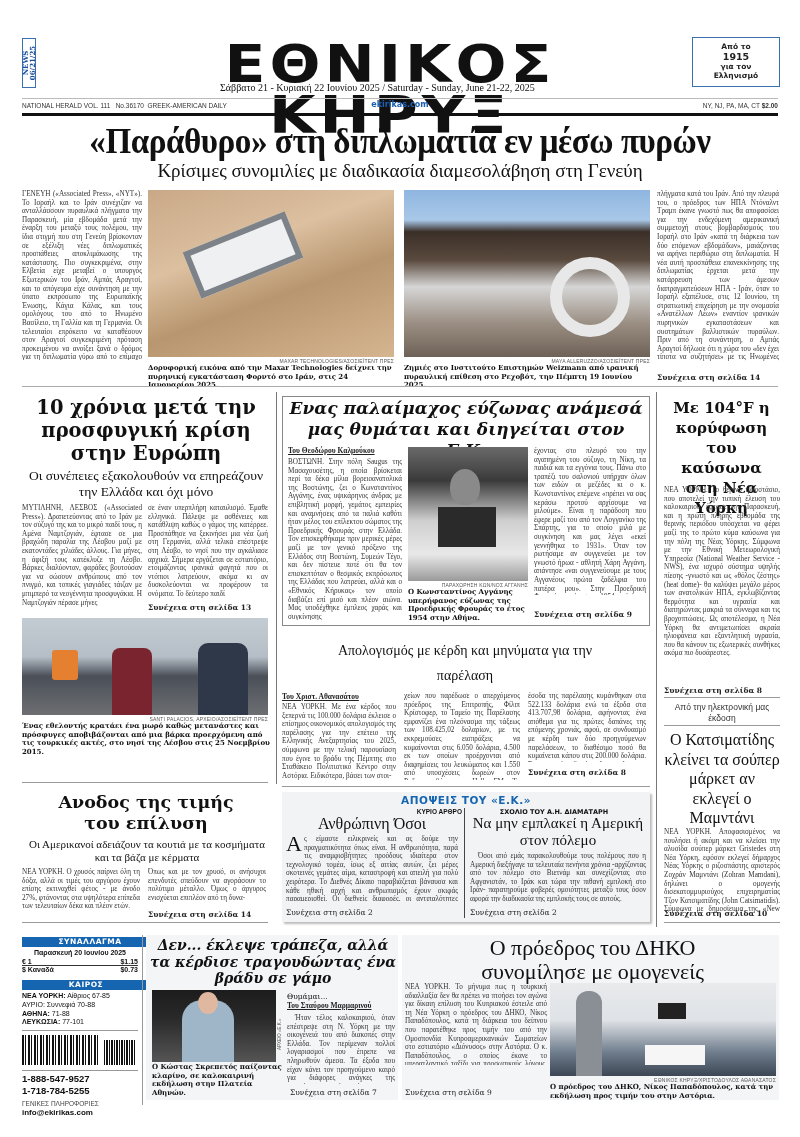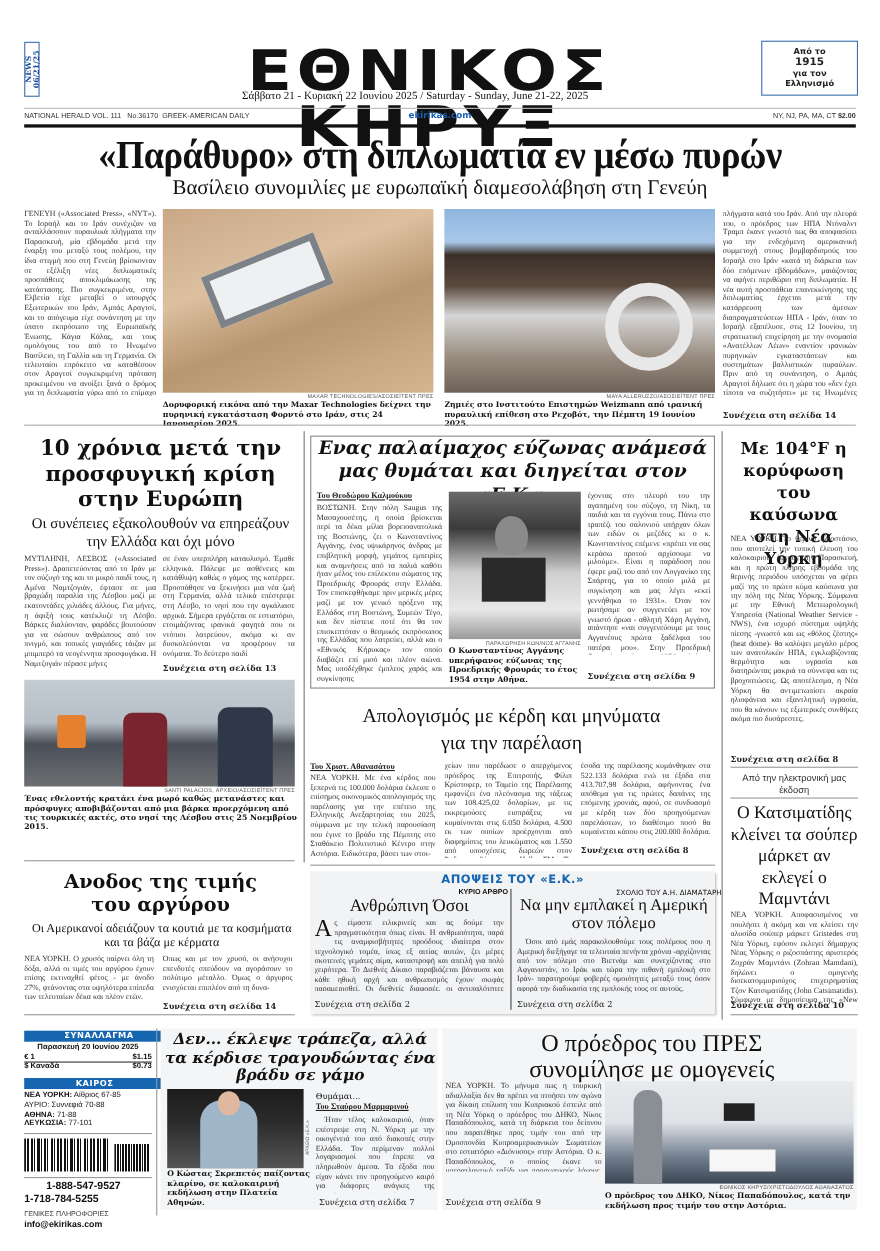--- a/index.html
+++ b/index.html
@@ -40,21 +40,21 @@
 <div class="abs" style="left:22px;top:98px;width:756px;height:1px;background:#bbb;"></div>
 <div class="abs sans" style="left:22px;top:102px;font-size:6.5px;color:#333;white-space:pre;">NATIONAL HERALD VOL. 111   No.36170  GREEK-AMERICAN DAILY</div>
 <div class="abs" style="left:360px;top:100px;width:80px;text-align:center;font-family:'DejaVu Sans',sans-serif;font-weight:bold;font-size:8px;color:#1a5fb4;">ekirikas.com</div>
 <div class="abs sans" style="right:22px;top:102px;font-size:6.5px;color:#333;">
   <span>NY, NJ, PA, MA, CT</span>
   <b>$2.00</b>
 </div>
 <div class="abs" style="left:22px;top:113px;width:756px;height:3px;background:#111;"></div>
 
 <div class="abs" style="left:0;top:120px;width:800px;text-align:center;font-family:'Liberation Serif',serif;font-size:36px;font-weight:bold;letter-spacing:-0.5px;transform:scaleX(0.92);">«Παράθυρο» στη διπλωματία εν μέσω πυρών</div>
-<div class="abs" style="left:0;top:160px;width:800px;text-align:center;font-family:'Liberation Serif',serif;font-size:19px;">Βασίλειο συνομιλίες με ευρωπαϊκή διαμεσολάβηση στη Γενεύη</div>
+<div class="abs" style="left:0;top:160px;width:800px;text-align:center;font-family:'Liberation Serif',serif;font-size:19px;">Κρίσιμες συνομιλίες με διαδικασία διαμεσολάβηση στη Γενεύη</div>
 
 <div class="abs body-text" style="left:22px;top:190px;width:120px;height:170px;overflow:hidden;">ΓΕΝΕΥΗ («Associated Press», «NYT»). Το Ισραήλ και το Ιράν συνέχιζαν να ανταλλάσσουν πυραυλικά πλήγματα την Παρασκευή, μία εβδομάδα μετά την έναρξη του μεταξύ τους πολέμου, την ίδια στιγμή που στη Γενεύη βρίσκονταν σε εξέλιξη νέες διπλωματικές προσπάθειες αποκλιμάκωσης της κατάστασης. Πιο συγκεκριμένα, στην Ελβετία είχε μεταβεί ο υπουργός Εξωτερικών του Ιράν, Αμπάς Αραγτσί, και το απόγευμα είχε συνάντηση με την ύπατο εκπρόσωπο της Ευρωπαϊκής Ένωσης, Κάγια Κάλας, και τους ομολόγους του από το Ηνωμένο Βασίλειο, τη Γαλλία και τη Γερμανία. Οι τελευταίοι επρόκειτο να καταθέσουν στον Αραγτσί συγκεκριμένη πρόταση προκειμένου να ανοίξει ξανά ο δρόμος για τη διπλωματία γύρω από το επίμαχο πυρηνικό πρόγραμμα της Τεχεράνης, την ώρα που οι ΗΠΑ εξετάζουν το ενδεχόμενο να συμμετάσχουν σε ισραηλινά</div>
 
 <div class="abs photo" style="left:148px;top:190px;width:246px;height:167px;background:linear-gradient(160deg,#c9a887,#dcc0a0 35%,#b8966f 60%,#d5b590);">
   <div style="position:absolute;left:40px;top:40px;width:110px;height:50px;background:#eef0f2;border:6px solid #7d8288;transform:rotate(-22deg);"></div>
 </div>
 <div class="abs credit" style="left:148px;top:358px;width:246px;">MAXAR TECHNOLOGIES/ΑΣΟΣΙΕΪΤΕΝΤ ΠΡΕΣ</div>
 <div class="abs caption" style="left:148px;top:364px;width:246px;">Δορυφορική εικόνα από την Maxar Technologies δείχνει την πυρηνική εγκατάσταση Φορντό στο Ιράν, στις 24 Ιανουαρίου 2025.</div>
 
 <div class="abs" style="left:404px;top:190px;width:246px;height:167px;background:linear-gradient(180deg,#8fb6e0 0%,#a9c8e8 18%,#3a2f28 25%,#5a4a3e 42%,#d6d6d6 58%,#9a8e82 80%,#6e6258 100%);">
@@ -92,61 +92,61 @@
 <div class="abs body-text" style="left:288px;top:458px;width:114px;height:162px;overflow:hidden;">ΒΟΣΤΩΝΗ. Στην πόλη Saugus της Μασαχουσέτης, η οποία βρίσκεται περί τα δέκα μίλια βορειοανατολικά της Βοστώνης, ζει ο Κωνσταντίνος Αγγάνης, ένας υψικάρηνος άνδρας με επιβλητική μορφή, γεμάτος εμπειρίες και αναμνήσεις από τα παλιά καθότι ήταν μέλος του επίλεκτου σώματος της Προεδρικής Φρουράς στην Ελλάδα. Τον επισκεφθήκαμε πριν μερικές μέρες μαζί με τον γενικό πρόξενο της Ελλάδος στη Βοστώνη, Συμεών Τέγο, και δεν πίστευε ποτέ ότι θα τον επισκεπτόταν ο θεσμικός εκπρόσωπος της Ελλάδας που λατρεύει, αλλά και ο «Εθνικός Κήρυκας» τον οποίο διαβάζει επί μισό και πλέον αιώνα. Μας υποδέχθηκε έμπλεος χαράς και συγκίνησης</div>
 <div class="abs" style="left:408px;top:447px;width:120px;height:134px;background:linear-gradient(180deg,#6a6a6a,#3a3a3a 25%,#cfcfcf 55%,#e8e8e8 80%,#9a9a9a);">
   <div style="position:absolute;left:42px;top:22px;width:30px;height:36px;background:#8a8a8a;border-radius:50% 50% 45% 45%;"></div>
   <div style="position:absolute;left:30px;top:60px;width:58px;height:40px;background:#2a2a2a;"></div>
 </div>
 <div class="abs credit" style="left:408px;top:582px;width:120px;">ΠΑΡΑΧΩΡΗΣΗ ΚΩΝ/ΝΟΣ ΑΓΓΑΝΗΣ</div>
 <div class="abs caption" style="left:408px;top:588px;width:120px;">Ο Κωνσταντίνος Αγγάνης υπερήφανος εύζωνας της Προεδρικής Φρουράς το έτος 1954 στην Αθήνα.</div>
 <div class="abs body-text" style="left:534px;top:447px;width:112px;height:148px;overflow:hidden;">έχοντας στο πλευρό του την αγαπημένη του σύζυγο, τη Νίκη, τα παιδιά και τα εγγόνια τους. Πάνω στο τραπέζι του σαλονιού υπήρχαν όλων των ειδών οι μεζέδες κι ο κ. Κωνσταντίνος επέμενε «πρέπει να σας κεράσω προτού αρχίσουμε να μιλούμε». Είναι η παράδοση που έφερε μαζί του από τον Λογγανίκο της Σπάρτης, για το οποίο μιλά με συγκίνηση και μας λέγει «εκεί γεννήθηκα το 1931». Όταν τον ρωτήσαμε αν συγγενεύει με τον γνωστό ήρωα - αθλητή Χάρη Αγγάνη, απάντησε «ναι συγγενεύουμε με τους Αγγανέους πρώτα ξαδέλφια του πατέρα μου». Στην Προεδρική Φρουρά υπηρέτησε το 1954, ενώ όταν</div>
 <div class="abs cont" style="left:534px;top:610px;">Συνέχεια στη σελίδα 9</div>
 
-<div class="abs" style="left:320px;top:638px;width:290px;text-align:center;font-family:'Liberation Serif',serif;font-size:18px;line-height:25px;">Απολογισμός με κέρδη και μηνύματα για την παρέλαση</div>
+<div class="abs" style="left:320px;top:638px;width:290px;text-align:center;font-family:'Liberation Serif',serif;font-size:14px;line-height:25px;">Απολογισμός με κέρδη και μηνύματα για την παρέλαση</div>
 <div class="abs byline" style="left:282px;top:692px;">Του Χριστ. Αθανασάτου</div>
 <div class="abs body-text" style="left:282px;top:703px;width:114px;height:78px;overflow:hidden;">ΝΕΑ ΥΟΡΚΗ. Με ένα κέρδος που ξεπερνά τις 100.000 δολάρια έκλεισε ο επίσημος οικονομικός απολογισμός της παρέλασης για την επέτειο της Ελληνικής Ανεξαρτησίας του 2025, σύμφωνα με την τελική παρουσίαση που έγινε το βράδυ της Πέμπτης στο Σταθάκειο Πολιτιστικό Κέντρο στην Αστόρια. Ειδικότερα, βάσει των στοι-</div>
 <div class="abs body-text" style="left:404px;top:692px;width:116px;height:88px;overflow:hidden;">χείων που παρέδωσε ο απερχόμενος πρόεδρος της Επιτροπής, Φίλιπ Κρίστοφερ, το Ταμείο της Παρέλασης εμφανίζει ένα πλεόνασμα της τάξεως των 108.425,02 δολαρίων, με τις εκκρεμούσες εισπράξεις να κυμαίνονται στις 6.050 δολάρια, 4.500 εκ των οποίων προέρχονται από διαφημίσεις του λευκώματος και 1.550 από υποσχέσεις δωρεών στον Ραδιομαραθώνιο του «Hellas FM». Τα συνολικά</div>
 <div class="abs body-text" style="left:528px;top:692px;width:118px;height:70px;overflow:hidden;">έσοδα της παρέλασης κυμάνθηκαν στα 522.133 δολάρια ενώ τα έξοδα στα 413.707,98 δολάρια, αφήνοντας ένα απόθεμα για τις πρώτες δαπάνες της επόμενης χρονιάς, αφού, σε συνδυασμό με κέρδη των δύο προηγούμενων παρελάσεων, το διαθέσιμο ποσό θα κυμαίνεται κάπου στις 200.000 δολάρια. Στις παραπάνω δαπάνες δεν περιλαμ-</div>
 <div class="abs cont" style="left:528px;top:768px;">Συνέχεια στη σελίδα 8</div>
 <div class="hr" style="left:282px;top:786px;width:368px;"></div>
 
 <div class="vr" style="left:656px;top:392px;height:535px;"></div>
 <div class="abs" style="left:664px;top:398px;width:115px;text-align:center;font-family:'DejaVu Serif',serif;font-weight:bold;font-size:15px;line-height:20px;">Με 104°F η κορύφωση του καύσωνα στη Νέα Υόρκη</div>
 <div class="abs body-text" style="left:664px;top:486px;width:116px;height:196px;overflow:hidden;">ΝΕΑ ΥΟΡΚΗ. Το θερινό ηλιοστάσιο, που αποτελεί την τυπική έλευση του καλοκαιριού, έφτασε την Παρασκευή, και η πρώτη πλήρης εβδομάδα της θερινής περιόδου υπόσχεται να φέρει μαζί της το πρώτο κύμα καύσωνα για την πόλη της Νέας Υόρκης. Σύμφωνα με την Εθνική Μετεωρολογική Υπηρεσία (National Weather Service - NWS), ένα ισχυρό σύστημα υψηλής πίεσης -γνωστό και ως «θόλος ζέστης» (heat dome)- θα καλύψει μεγάλο μέρος των ανατολικών ΗΠΑ, εγκλωβίζοντας θερμότητα και υγρασία και διατηρώντας μακριά τα σύννεφα και τις βροχοπτώσεις. Ως αποτέλεσμα, η Νέα Υόρκη θα αντιμετωπίσει ακραία ηλιοφάνεια και εξαντλητική υγρασία, που θα κάνουν τις εξωτερικές συνθήκες ακόμα πιο δυσάρεστες.</div>
 <div class="abs cont" style="left:664px;top:686px;">Συνέχεια στη σελίδα 8</div>
 <div class="hr" style="left:664px;top:697px;width:116px;"></div>
 
 <div class="abs sans" style="left:664px;top:702px;width:116px;text-align:center;font-size:8.5px;line-height:11px;color:#333;">Από την ηλεκτρονική μας έκδοση</div>
 <div class="hr" style="left:664px;top:725px;width:116px;"></div>
 <div class="abs" style="left:664px;top:730px;width:116px;text-align:center;font-family:'Liberation Serif',serif;font-size:16px;line-height:19.5px;">Ο Κατσιματίδης κλείνει τα σούπερ μάρκετ αν εκλεγεί ο Μαμντάνι</div>
 <div class="abs body-text" style="left:664px;top:828px;width:116px;height:86px;overflow:hidden;">ΝΕΑ ΥΟΡΚΗ. Αποφασισμένος να πουλήσει ή ακόμη και να κλείσει την αλυσίδα σούπερ μάρκετ Gristedes στη Νέα Υόρκη, εφόσον εκλεγεί δήμαρχος Νέας Υόρκης ο ριζοσπάστης αριστερός Ζοχράν Μαμντάνι (Zohran Mamdani), δηλώνει ο ομογενής δισεκατομμυριούχος επιχειρηματίας Τζον Κατσιματίδης (John Catsimatidis). Σύμφωνα με δημοσίευμα της «New York Post», ο κ. Κατσιματίδης στέκεται κυρίως στην εξαγγελία του Μαμντάνι να συστήσει σούπερ μάρκετ υπό την</div>
 <div class="abs cont" style="left:664px;top:909px;">Συνέχεια στη σελίδα 10</div>
 <div class="hr" style="left:664px;top:922px;width:116px;"></div>
 
-<div class="abs" style="left:40px;top:792px;width:212px;text-align:center;font-family:'DejaVu Serif',serif;font-weight:bold;font-size:17.5px;line-height:21px;">Ανοδος της τιμής του αργύρου</div>
+<div class="abs" style="left:40px;top:792px;width:212px;text-align:center;font-family:'DejaVu Serif',serif;font-weight:bold;font-size:17.5px;line-height:21px;">Ανοδος της τιμής του επίλυση</div>
 <div class="abs" style="left:22px;top:838px;width:250px;text-align:center;font-family:'Liberation Serif',serif;font-size:11px;line-height:12.5px;">Οι Αμερικανοί αδειάζουν τα κουτιά με τα κοσμήματα και τα βάζα με κέρματα</div>
 <div class="abs body-text" style="left:22px;top:868px;width:118px;height:52px;overflow:hidden;">ΝΕΑ ΥΟΡΚΗ. Ο χρυσός παίρνει όλη τη δόξα, αλλά οι τιμές του αργύρου έχουν επίσης εκτιναχθεί φέτος - με άνοδο 27%, φτάνοντας στα υψηλότερα επίπεδα των τελευταίων δέκα και πλέον ετών.</div>
 <div class="abs body-text" style="left:148px;top:868px;width:118px;height:38px;overflow:hidden;">Όπως και με τον χρυσό, οι ανήσυχοι επενδυτές σπεύδουν να αγοράσουν το πολύτιμο μέταλλο. Όμως ο άργυρος ενισχύεται επιπλέον από τη δυνα-</div>
 <div class="abs cont" style="left:148px;top:910px;">Συνέχεια στη σελίδα 14</div>
 <div class="hr" style="left:22px;top:922px;width:246px;"></div>
 
 <div class="abs" style="left:282px;top:792px;width:368px;height:130px;background:#f2f3f5;box-shadow:2px 2px 2px #bbb;"></div>
 <div class="abs" style="left:282px;top:794px;width:368px;text-align:center;font-family:'DejaVu Sans',sans-serif;font-weight:900;font-size:10.5px;color:#1565b0;letter-spacing:0.5px;">ΑΠΟΨΕΙΣ ΤΟΥ «Ε.Κ.»</div>
 <div class="abs" style="left:282px;top:808px;width:180px;text-align:right;font-family:Liberation Sans, sans-serif;font-weight:bold;font-size:6.5px;">ΚΥΡΙΟ ΑΡΘΡΟ</div>
 <div class="abs" style="left:282px;top:815px;width:180px;text-align:center;font-family:'Liberation Serif',serif;font-size:16px;">Ανθρώπινη Όσοι</div>
 <div class="abs body-text" style="left:286px;top:835px;width:172px;height:66px;overflow:hidden;">
   <span style="float:left;font-size:22px;line-height:18px;margin-right:2px;font-family:'Liberation Serif',serif;color:#111;">Α</span>
   <span>ς είμαστε ειλικρινείς και ας δούμε την πραγματικότητα όπως είναι. Η ανθρωπότητα, παρά τις αναμφισβήτητες προόδους ιδιαίτερα στον τεχνολογικό τομέα, ίσως εξ αιτίας αυτών, ζει μέρες σκοτεινές γεμάτες αίμα, καταστροφή και απειλή για πολύ χειρότερα. Το Διεθνές Δίκαιο παραβιάζεται βάναυσα και κάθε ηθική αρχή και ανθρωπισμός έχουν σκιφάς παραμερισθεί. Οι διεθνείς διαφορές, οι αντιπαλότητες εντεί-</span>
 </div>
 <div class="abs cont" style="left:286px;top:908px;font-weight:normal;">Συνέχεια στη σελίδα 2</div>
 
 <div class="vr" style="left:464px;top:808px;height:110px;background:#444;"></div>
 
-<div class="abs" style="left:476px;top:808px;width:180px;text-align:right;font-family:'DejaVu Sans',sans-serif;font-weight:normal;font-size:6.5px;">ΣΧΟΛΙΟ ΤΟΥ Α.Η. ΔΙΑΜΑΤΑΡΗ</div>
+<div class="abs" style="left:464px;top:808px;width:180px;text-align:center;font-family:'DejaVu Sans',sans-serif;font-weight:bold;font-size:6.5px;">ΣΧΟΛΙΟ ΤΟΥ Α.Η. ΔΙΑΜΑΤΑΡΗ</div>
 <div class="abs" style="left:468px;top:815px;width:180px;text-align:center;font-family:'Liberation Serif',serif;font-size:15px;line-height:17px;">Να μην εμπλακεί η Αμερική στον πόλεμο</div>
 <div class="abs body-text" style="left:470px;top:852px;width:176px;height:50px;overflow:hidden;text-indent:8px;">Όσοι από εμάς παρακολουθούμε τους πολέμους που η Αμερική διεξήγαγε τα τελευταία πενήντα χρόνια -αρχίζοντας από τον πόλεμο στο Βιετνάμ και συνεχίζοντας στο Αφγανιστάν, το Ιράκ και τώρα την πιθανή εμπλοκή στο Ιράν- παρατηρούμε φοβερές ομοιότητες μεταξύ τους όσον αφορά την διαδικασία της εμπλοκής τους σε αυτούς.</div>
 <div class="abs cont" style="left:470px;top:908px;font-weight:normal;">Συνέχεια στη σελίδα 2</div>
 
 <div class="abs blueband" style="left:22px;top:937px;width:136px;height:10px;line-height:10px;">ΣΥΝΑΛΛΑΓΜΑ</div>
 <div class="abs sans" style="left:22px;top:949px;width:116px;text-align:center;font-weight:bold;font-size:7px;">Παρασκευή 20 Ιουνίου 2025</div>
 <div class="abs sans" style="left:22px;top:958px;width:116px;font-size:7px;font-weight:bold;">
   <div style="display:flex;justify-content:space-between;border-bottom:1px solid #333;">
     <span>€ 1</span>
     <span>$1.15</span>
@@ -160,41 +160,41 @@
 <div class="abs sans" style="left:22px;top:992px;width:116px;font-size:7px;line-height:8.8px;">
   <div><b>ΝΕΑ ΥΟΡΚΗ:</b> <span>Αίθριος 67-85</span></div>
   <div><span>ΑΥΡΙΟ:</span> <span>Συννεφιά 70-88</span></div>
   <div><b>ΑΘΗΝΑ:</b> <span>71-88</span></div>
   <div><b>ΛΕΥΚΩΣΙΑ:</b> <span>77-101</span></div>
 </div>
 <div class="hr" style="left:22px;top:1030px;width:116px;"></div>
 <div class="abs" style="left:22px;top:1035px;width:78px;height:30px;background:repeating-linear-gradient(90deg,#111 0 2px,#fff 2px 3px,#111 3px 4px,#fff 4px 6px);"></div>
 <div class="abs" style="left:104px;top:1040px;width:32px;height:25px;background:repeating-linear-gradient(90deg,#111 0 1px,#fff 1px 2px,#111 2px 4px,#fff 4px 5px);"></div>
 <div class="hr" style="left:22px;top:1070px;width:116px;"></div>
-<div class="abs sans" style="left:22px;top:1073px;font-weight:bold;font-size:9.5px;margin-left:20px;">1-888-547-9527</div>
+<div class="abs sans" style="left:22px;top:1073px;font-weight:bold;font-size:9.5px;">1-888-547-9527</div>
 <div class="abs sans" style="left:22px;top:1085px;font-weight:bold;font-size:9.5px;">1-718-784-5255</div>
 <div class="abs sans" style="left:22px;top:1100px;font-size:6.5px;color:#444;">ΓΕΝΙΚΕΣ ΠΛΗΡΟΦΟΡΙΕΣ</div>
 <div class="abs sans" style="left:22px;top:1108px;font-weight:bold;font-size:8px;">info@ekirikas.com</div>
 <div class="vr" style="left:142px;top:935px;height:170px;background:#999;"></div>
 
 <div class="abs" style="left:146px;top:935px;width:252px;height:165px;background:#f4f5f7;"></div>
 <div class="abs" style="left:150px;top:937px;width:246px;text-align:center;font-family:'DejaVu Serif',serif;font-style:italic;font-weight:bold;font-size:14px;line-height:16.5px;">Δεν... έκλεψε τράπεζα, αλλά τα κέρδισε τραγουδώντας ένα βράδυ σε γάμο</div>
 <div class="abs" style="left:152px;top:990px;width:124px;height:72px;background:linear-gradient(180deg,#1c1c1c,#2a2a2a 40%,#555 100%);">
   <div style="position:absolute;left:30px;top:10px;width:52px;height:62px;background:#9fb6c8;border-radius:20px 20px 0 0;"></div>
   <div style="position:absolute;left:46px;top:2px;width:20px;height:22px;background:#e0b8a0;border-radius:50%;"></div>
 </div>
 <div class="abs" style="left:277px;top:1000px;width:6px;height:50px;writing-mode:vertical-rl;transform:rotate(180deg);font-family:'Liberation Sans',sans-serif;font-size:4.5px;color:#555;">ΑΡΧΕΙΟ «Ε.Κ.»</div>
 <div class="abs caption" style="left:152px;top:1063px;width:130px;">Ο Κώστας Σκρεπετός παίζοντας κλαρίνο, σε καλοκαιρινή εκδήλωση στην Πλατεία Αθηνών.</div>
 <div class="abs" style="left:287px;top:992px;font-family:'DejaVu Serif',serif;font-size:7.5px;text-align:center;">Θυμάμαι...</div>
 <div class="abs byline" style="left:287px;top:1001px;">Του Σταύρου Μαρμαρινού</div>
 <div class="abs body-text" style="left:287px;top:1014px;width:108px;height:70px;overflow:hidden;text-indent:8px;">Ήταν τέλος καλοκαιριού, όταν επέστρεψε στη Ν. Υόρκη με την οικογένειά του από διακοπές στην Ελλάδα. Τον περίμεναν πολλοί λογαριασμοί που έπρεπε να πληρωθούν άμεσα. Τα έξοδα που είχαν κάνει τον προηγούμενο καιρό για διάφορες ανάγκες της οικογένειας, τον είχαν φέ-</div>
 <div class="abs cont" style="left:290px;top:1088px;font-weight:normal;">Συνέχεια στη σελίδα 7</div>
 
 <div class="abs" style="left:402px;top:935px;width:377px;height:165px;background:#f4f5f7;"></div>
-<div class="abs" style="left:460px;top:936px;width:265px;text-align:center;font-family:'Liberation Serif',serif;font-size:22px;line-height:24px;">Ο πρόεδρος του ΠΡΕΣ συνομίλησε με ομογενείς</div>
+<div class="abs" style="left:460px;top:936px;width:265px;text-align:center;font-family:'Liberation Serif',serif;font-size:22px;line-height:24px;">Ο πρόεδρος του ΔΗΚΟ συνομίλησε με ομογενείς</div>
 <div class="abs body-text" style="left:405px;top:983px;width:142px;height:82px;overflow:hidden;">ΝΕΑ ΥΟΡΚΗ. Το μήνυμα πως η τουρκική αδιαλλαξία δεν θα πρέπει να πτοήσει τον αγώνα για δίκαιη επίλυση του Κυπριακού έστειλε από τη Νέα Υόρκη ο πρόεδρος του ΔΗΚΟ, Νίκος Παπαδόπουλος, κατά τη διάρκεια του δείπνου που παρατέθηκε προς τιμήν του από την Ομοσπονδία Κυπροαμερικανικών Σωματείων στο εστιατόριο «Διόνυσος» στην Αστόρια. Ο κ. Παπαδόπουλος, ο οποίος έκανε το υπερατλαντικό ταξίδι για προσωπικούς λόγους, εξέφρασε, αρχικά την εκτίμησή του προς την Ομογένεια</div>
 <div class="abs cont" style="left:405px;top:1088px;font-weight:normal;">Συνέχεια στη σελίδα 9</div>
 <div class="abs" style="left:550px;top:983px;width:226px;height:93px;background:linear-gradient(180deg,#e8eaec 0%,#dfe2e6 40%,#6e7c8c 75%,#3c4654 100%);">
   <div style="position:absolute;left:108px;top:20px;width:28px;height:16px;background:#222;"></div>
   <div style="position:absolute;left:26px;top:8px;width:26px;height:85px;background:#8a8f96;border-radius:12px 12px 0 0;"></div>
   <div style="position:absolute;left:95px;top:62px;width:60px;height:20px;background:#f6f6f6;"></div>
 </div>
 <div class="abs credit" style="left:550px;top:1077px;width:226px;">ΕΘΝΙΚΟΣ ΚΗΡΥΞ/ΧΡΙΣΤΟΔΟΥΛΟΣ ΑΘΑΝΑΣΑΤΟΣ</div>
 <div class="abs caption" style="left:550px;top:1083px;width:226px;">Ο πρόεδρος του ΔΗΚΟ, Νίκος Παπαδόπουλος, κατά την εκδήλωση προς τιμήν του στην Αστόρια.</div>
 

